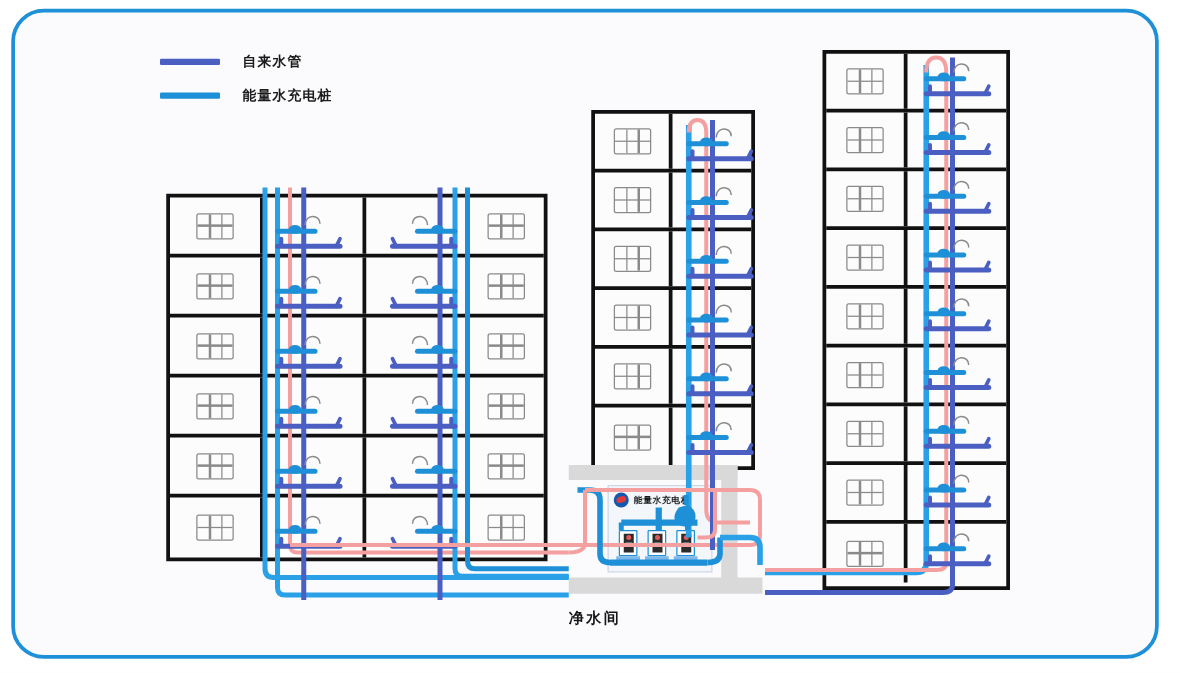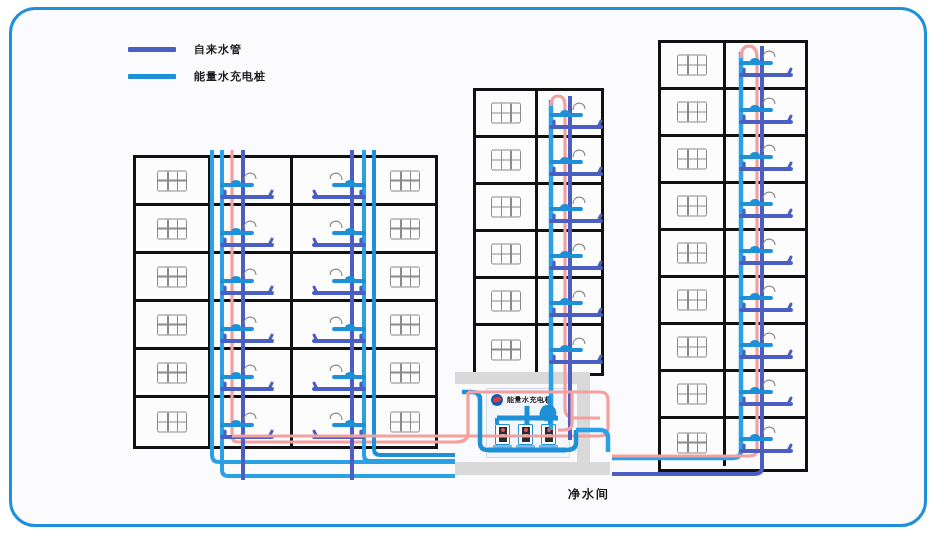--- a/index.html
+++ b/index.html
@@ -227,21 +227,21 @@
   .unit-base {
     position: absolute;
     height: 4px;
     background: #7fb8e8;
   }
   #plant-caption {
     position: absolute;
     left: 455px;
     top: 486px;
     width: 155px;
-    text-align: right;
+    text-align: left;
     font-size: 12px;
     font-weight: bold;
     color: #151515;
     letter-spacing: 2px;
   }
 </style>
 </head>
 <body>
 
 <div id="stage">

